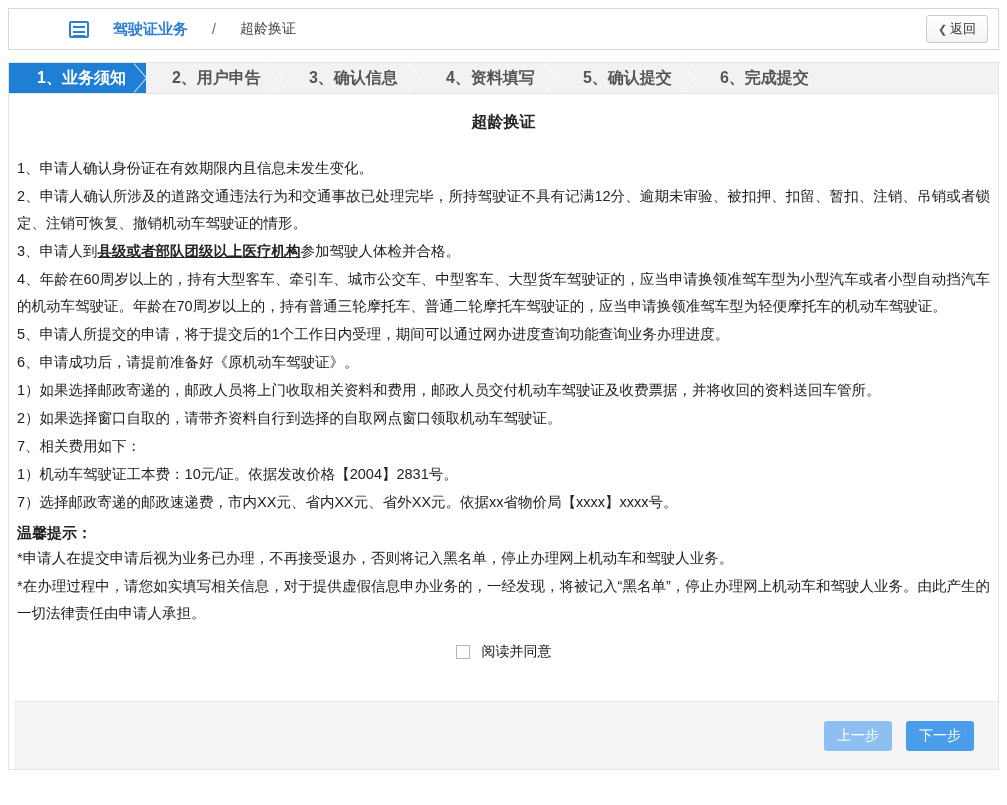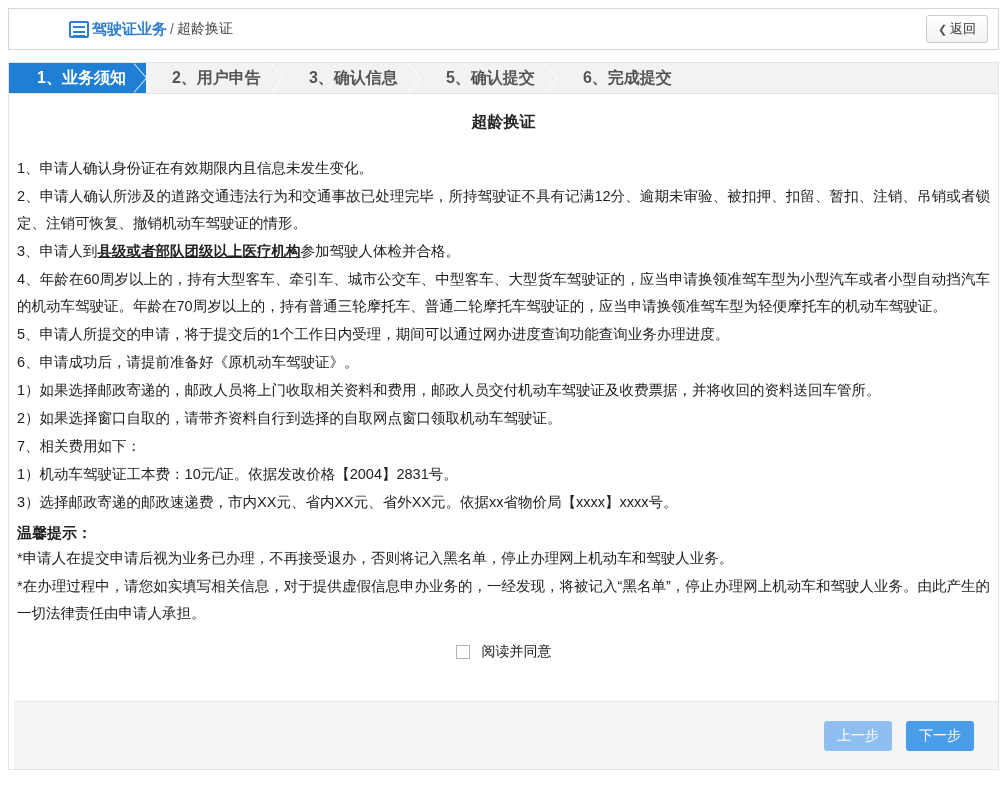--- a/index.html
+++ b/index.html
@@ -25,21 +25,21 @@
     border: 1px solid #d8d8d8;
     border-bottom: 1px solid #d8d8d8;
     background: #fff;
     display: flex;
     align-items: center;
     padding: 0 10px 0 12px;
   }
   .header-left {
     display: flex;
     align-items: center;
-    gap: 3px;
+    gap: 24px;
     font-size: 15px;
     padding-left: 48px;
   }
   .doc-icon {
     width: 20px; height: 17px;
     border: 2px solid #2f7fd1;
     border-radius: 2px;
     position: relative;
     display: inline-block;
     background: #fff;
@@ -225,20 +225,25 @@
       <span class="arrow"></span>
       <span class="arrow-in"></span>
     </div>
     <div class="step">
       <span>2、用户申告</span>
       <span class="arrow"></span>
       <span class="arrow-in"></span>
     </div>
     <div class="step">
       <span>3、确认信息</span>
+      <span class="arrow"></span>
+      <span class="arrow-in"></span>
+    </div>
+    <div class="step">
+      <span>4、资料填写</span>
       <span class="arrow"></span>
       <span class="arrow-in"></span>
     </div>
     <div class="step">
       <span>5、确认提交</span>
       <span class="arrow"></span>
       <span class="arrow-in"></span>
     </div>
     <div class="step">
       <span>6、完成提交</span>
@@ -253,21 +258,21 @@
     <p class="para">
       <span>3、申请人到</span><span class="u">县级或者部队</span><span class="u">团级以上医疗机构</span><span>参加驾驶人体检并合格。</span>
     </p>
     <p class="para">4、年龄在60周岁以上的，持有大型客车、牵引车、城市公交车、中型客车、大型货车驾驶证的，应当申请换领准驾车型为小型汽车或者小型自动挡汽车的机动车驾驶证。年龄在70周岁以上的，持有普通三轮摩托车、普通二轮摩托车驾驶证的，应当申请换领准驾车型为轻便摩托车的机动车驾驶证。</p>
     <p class="para">5、申请人所提交的申请，将于提交后的1个工作日内受理，期间可以通过网办进度查询功能查询业务办理进度。</p>
     <p class="para">6、申请成功后，请提前准备好《原机动车驾驶证》。</p>
     <p class="para">1）如果选择邮政寄递的，邮政人员将上门收取相关资料和费用，邮政人员交付机动车驾驶证及收费票据，并将收回的资料送回车管所。</p>
     <p class="para">2）如果选择窗口自取的，请带齐资料自行到选择的自取网点窗口领取机动车驾驶证。</p>
     <p class="para">7、相关费用如下：</p>
     <p class="para">1）机动车驾驶证工本费：10元/证。依据发改价格【2004】2831号。</p>
-    <p class="para">3）选择邮政寄递的邮政速递费，市内XX元、省内XX元、省外XX元。依据xx省物价局【xxxx】xxxx号。</p>
+    <p class="para">7）选择邮政寄递的邮政速递费，市内XX元、省内XX元、省外XX元。依据xx省物价局【xxxx】xxxx号。</p>
 
     <div class="tip-head">温馨提示：</div>
     <p class="para">*申请人在提交申请后视为业务已办理，不再接受退办，否则将记入黑名单，停止办理网上机动车和驾驶人业务。</p>
     <p class="para">*在办理过程中，请您如实填写相关信息，对于提供虚假信息申办业务的，一经发现，将被记入“黑名单”，停止办理网上机动车和驾驶人业务。由此产生的一切法律责任由申请人承担。</p>
 
     <div class="agree-row">
       <span class="checkbox"></span>
       <span>阅读并同意</span>
     </div>
 

